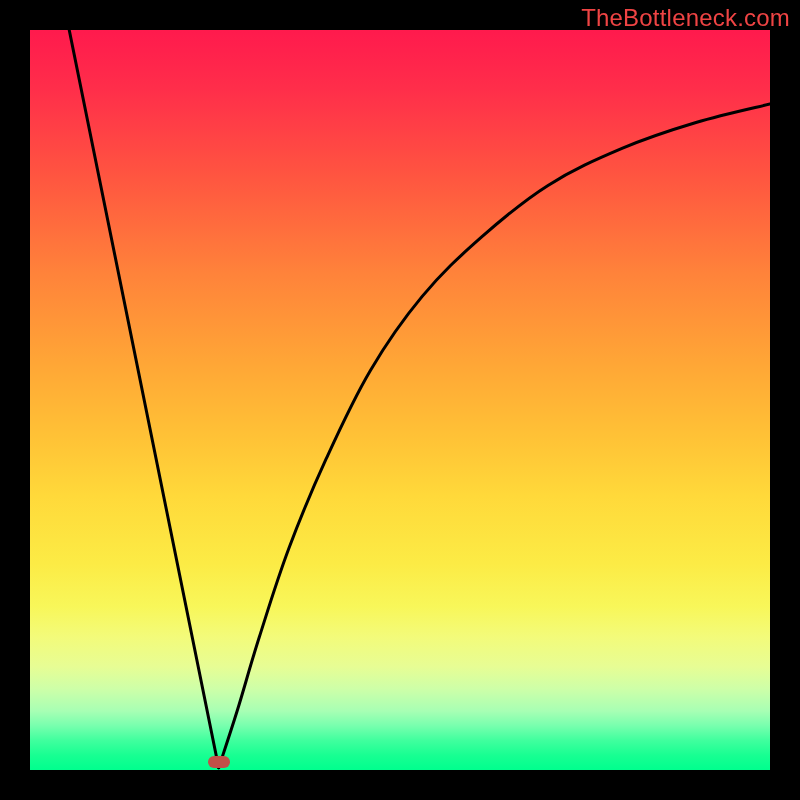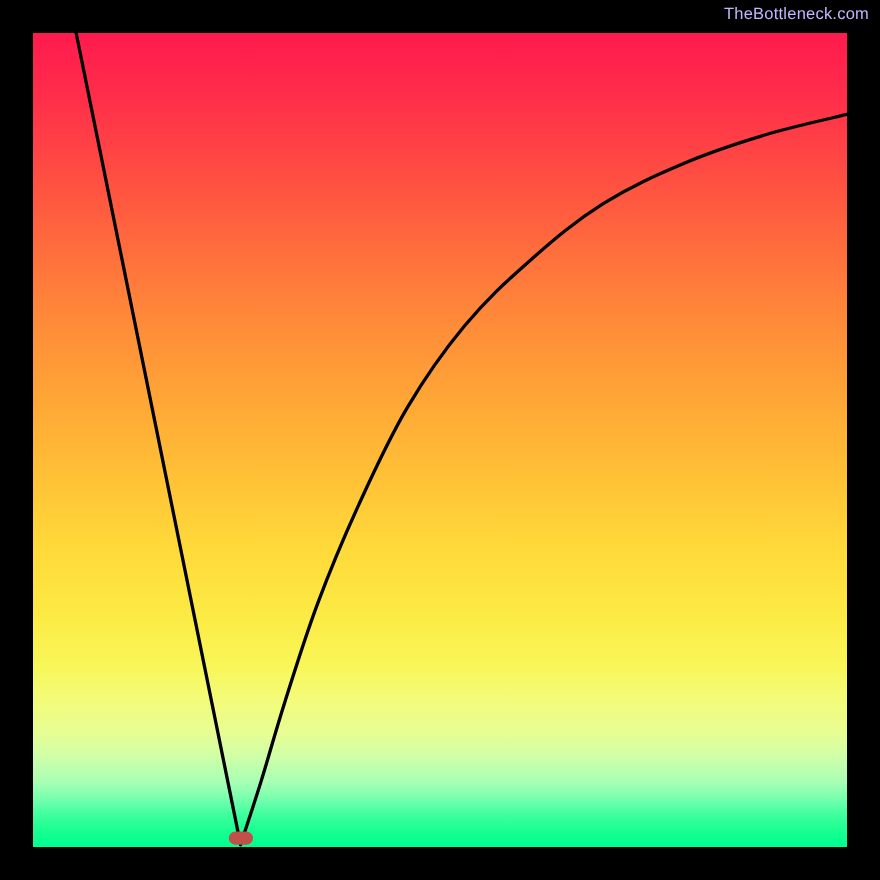--- a/index.html
+++ b/index.html
@@ -61,22 +61,22 @@
     position: absolute;
     width: 22px;
     height: 12px;
     border-radius: 6px;
     transform: translate(-50%, -50%);
   }
   .watermark {
     position: absolute;
     top: 4px;
     right: 10px;
-    color: #c4b5fd;
-    font-size: 15px;
+    color: #ef4444;
+    font-size: 24px;
     font-weight: 500;
     letter-spacing: 0.2px;
   }
 </style>
 </head>
 <body>
 
 <div class="frame">
 
   <div class="watermark">TheBottleneck.com</div>

